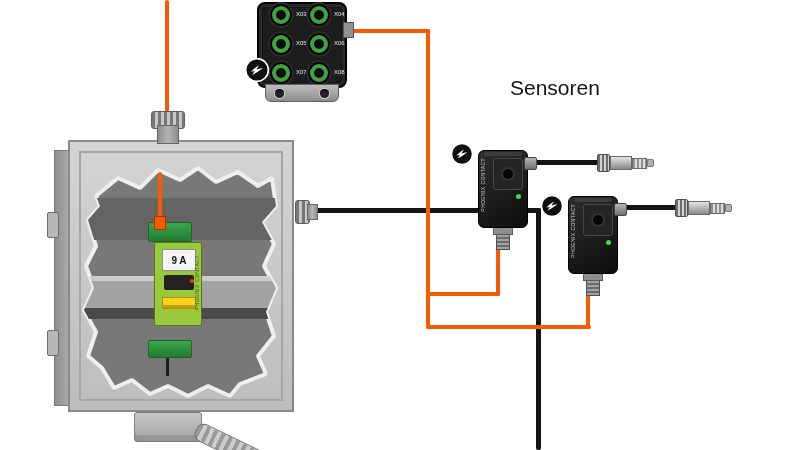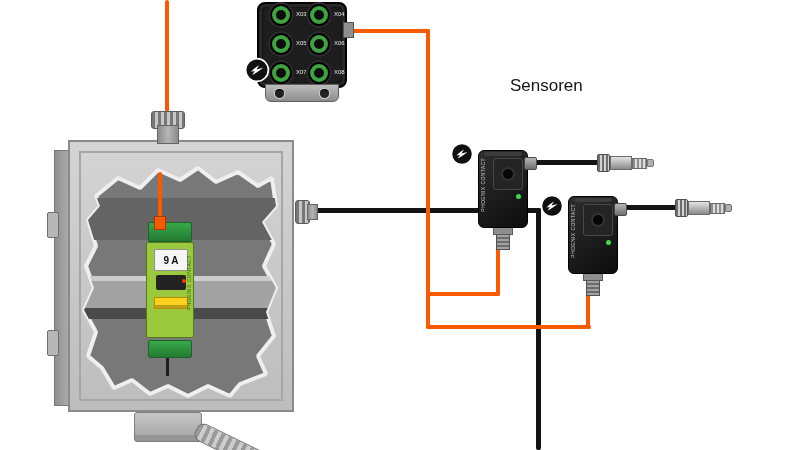--- a/index.html
+++ b/index.html
@@ -28,21 +28,21 @@
                 background:linear-gradient(180deg,#c6c6c6,#a3a3a3); border:1px solid #7d7d7d; border-radius:3px;
                 box-shadow: inset 0 -6px 0 #969696; }
   .conduit   { position:absolute; left:196px; top:420px; width:72px; height:17px; border-radius:8px;
                 background:repeating-linear-gradient(90deg,#9a9a9a 0 4px,#cdcdcd 4px 8px);
                 border:1px solid #6f6f6f; transform:rotate(26deg); transform-origin:0 50%; }
 
   
   .device { position:absolute; left:146px; top:222px; width:48px; height:136px; }
   .dev-term { position:absolute; left:2px; width:44px; background:linear-gradient(180deg,#38a84a,#237a32); border:1px solid #1d6328; border-radius:2px; box-sizing:border-box; }
   .dev-clamp { position:absolute; left:8px; top:-6px; width:10px; height:12px; background:var(--cable-orange,#f85a00); border:1px solid #a33b00; }
-  .dev-body { position:absolute; left:0; top:20px; width:48px; height:96px;
+  .dev-body { position:absolute; left:8px; top:20px; width:48px; height:84px;
               background:var(--device-green,#9bc93d); border:1px solid #55791c; border-radius:2px; box-sizing:border-box; }
   .dev-label { position:absolute; left:7px; top:6px; width:34px; height:22px; background:#f5f5f5; border:1px solid #8f8f8f;
                display:flex; align-items:center; justify-content:center; font-size:10px; font-weight:bold; color:#111; box-sizing:border-box; }
   .dev-window { position:absolute; left:9px; top:32px; width:30px; height:15px; background:#232323; border-radius:2px; }
   .dev-led { position:absolute; right:7px; top:36px; width:4px; height:4px; background:#ff3b00; border-radius:50%; }
   .dev-yellow { position:absolute; left:7px; top:54px; width:34px; height:12px; background:var(--warning-yellow,#ffd21e);
                 border:1px solid #b79000; box-shadow: inset 0 -3px 0 rgba(0,0,0,.25); box-sizing:border-box; }
   .dev-brand { position:absolute; right:1px; top:12px; writing-mode:vertical-rl; transform:rotate(180deg);
                font-size:5px; letter-spacing:.5px; color:#2c5c10; }
   .dev-wire { position:absolute; left:166px; top:358px; width:3px; height:18px; background:#1d1d1d; }
@@ -81,21 +81,21 @@
 
   
   .plug { position:absolute; display:flex; align-items:center; height:18px; }
   .plug-knurl { width:13px; height:18px; background:repeating-linear-gradient(90deg,#6e6e6e 0 2px,#d2d2d2 2px 4px); border:1px solid #4f4f4f; border-radius:2px; box-sizing:border-box; }
   .plug-body  { width:22px; height:14px; background:linear-gradient(180deg,#e4e4e4,#8a8a8a); border:1px solid #6a6a6a; box-sizing:border-box; }
   .plug-thread{ width:15px; height:11px; background:repeating-linear-gradient(90deg,#8f8f8f 0 2px,#dedede 2px 4px); border:1px solid #6a6a6a; box-sizing:border-box; }
   .plug-tip   { width:7px; height:8px; background:#b0b0b0; border:1px solid #777; border-radius:0 2px 2px 0; box-sizing:border-box; }
 
   
   .badge { position:absolute; }
-  .heading { position:absolute; left:510px; top:76px; font-size:17px; font-weight:500; color:#141414; }
+  .heading { position:absolute; left:510px; top:76px; font-size:21px; font-weight:500; color:#141414; }
 </style>
 </head>
 <body>
 
 <div class="scene">
 
   <div class="cable black" style="left:310px;top:208px;width:231px;height:5px"></div>
   <div class="cable black" style="left:536px;top:208px;width:5px;height:242px"></div>
 
   <div class="cable orange" style="left:165px;top:0;width:4px;height:112px"></div>

